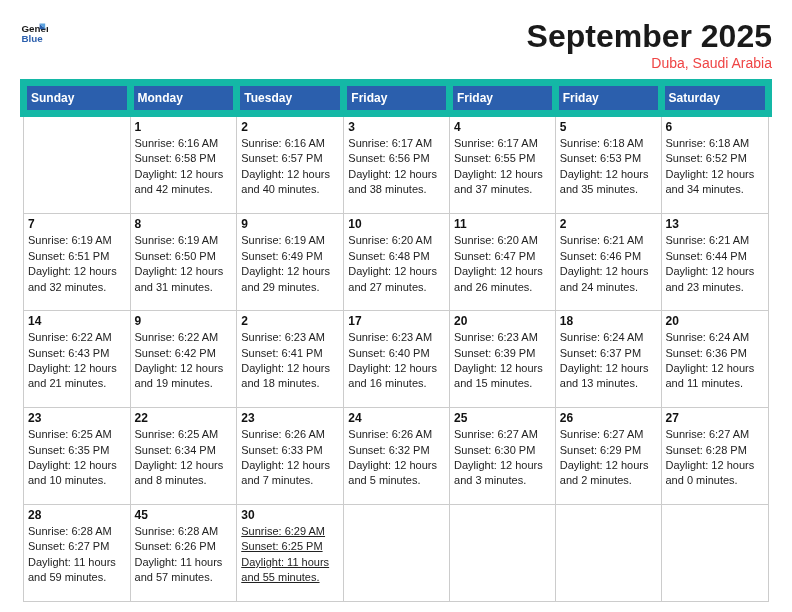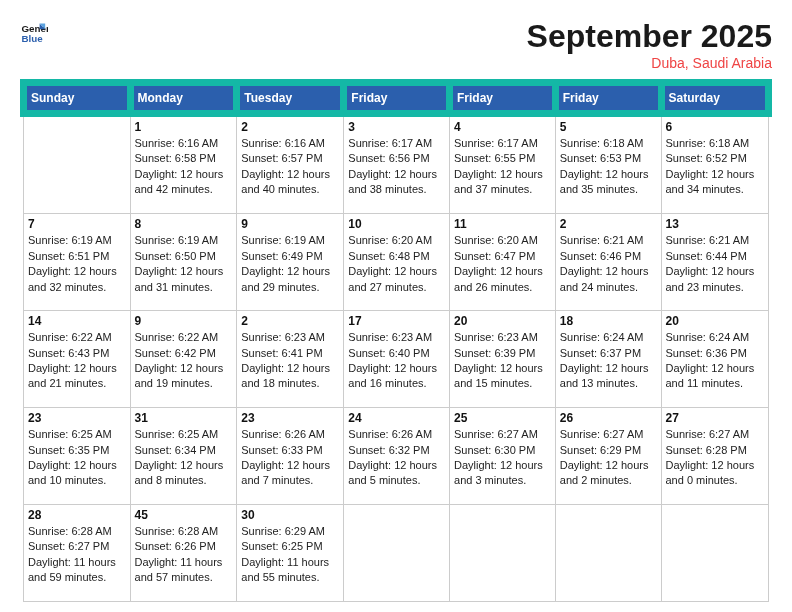--- a/index.html
+++ b/index.html
@@ -243,21 +243,21 @@
           </td>
         </tr>
         <tr>
           <td>
             <div class="day-number">23</div>
             <div class="day-info" style="white-space: pre-line;">Sunrise: 6:25 AM
 Sunset: 6:35 PM
 Daylight: 12 hours and 10 minutes.</div>
           </td>
           <td>
-            <div class="day-number">31</div>
+            <div class="day-number">22</div>
             <div class="day-info" style="white-space: pre-line;">Sunrise: 6:25 AM
 Sunset: 6:34 PM
 Daylight: 12 hours and 8 minutes.</div>
           </td>
           <td>
             <div class="day-number">23</div>
             <div class="day-info" style="white-space: pre-line;">Sunrise: 6:26 AM
 Sunset: 6:33 PM
 Daylight: 12 hours and 7 minutes.</div>
           </td>
@@ -294,21 +294,21 @@
 Daylight: 11 hours and 59 minutes.</div>
           </td>
           <td>
             <div class="day-number">45</div>
             <div class="day-info" style="white-space: pre-line;">Sunrise: 6:28 AM
 Sunset: 6:26 PM
 Daylight: 11 hours and 57 minutes.</div>
           </td>
           <td>
             <div class="day-number">30</div>
-            <div class="day-info" style="white-space: pre-line;">Sunrise: 6:29 AM
+            <div class="day-info" style="white-space: pre-line; text-decoration: underline;">Sunrise: 6:29 AM
 Sunset: 6:25 PM
 Daylight: 11 hours and 55 minutes.</div>
           </td>
           <td class="empty-cell"></td>
           <td class="empty-cell"></td>
           <td class="empty-cell"></td>
           <td class="empty-cell"></td>
         </tr>
       </tbody>
   </table>

